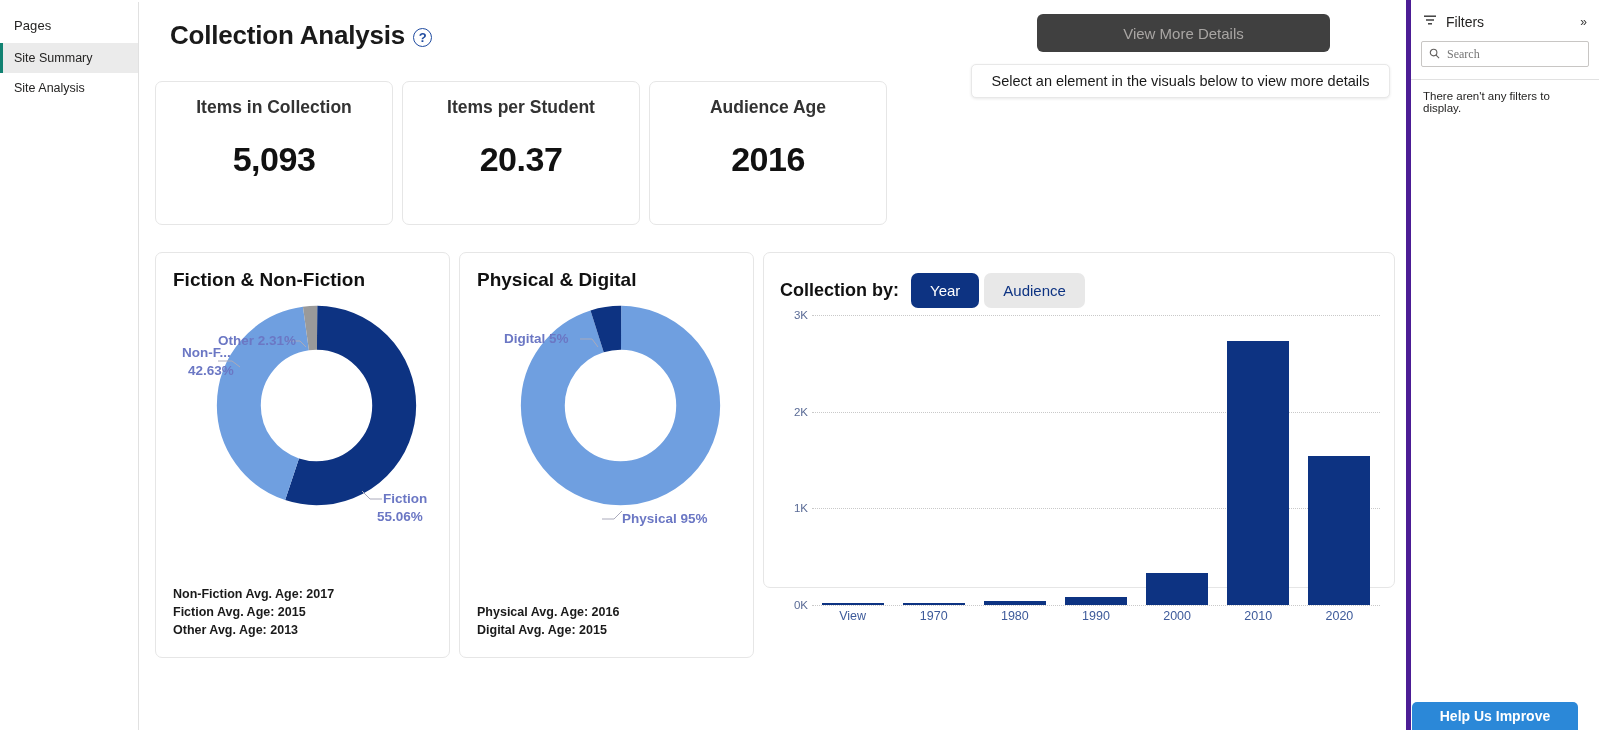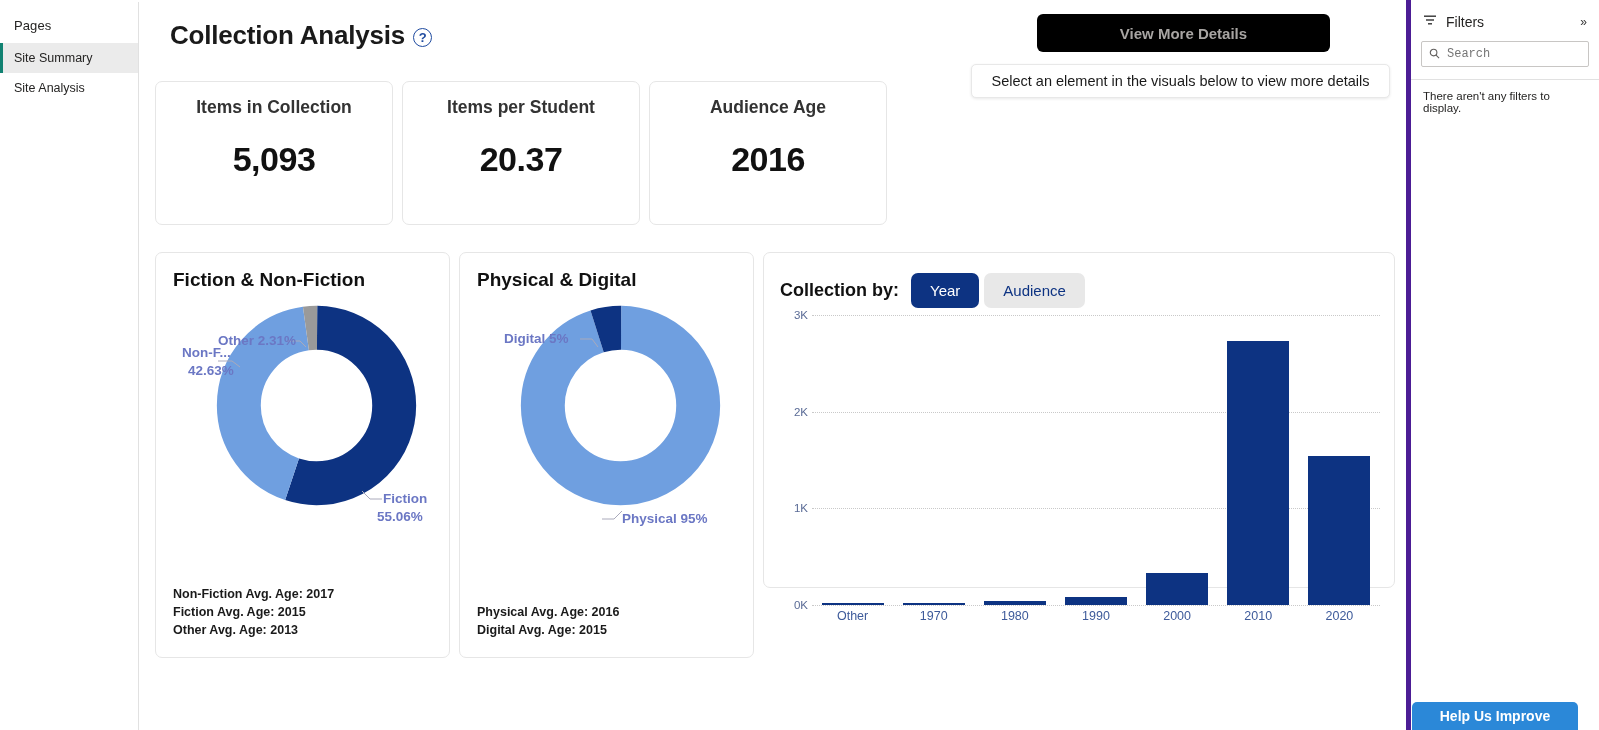--- a/index.html
+++ b/index.html
@@ -55,22 +55,22 @@
     width: 19px; height: 19px; border-radius: 50%;
     border: 1.7px solid #1f4ba0; color: #1f4ba0;
     font-size: 13px; font-weight: bold; font-family: "Liberation Sans", sans-serif;
     line-height: 1; cursor: pointer; margin-top: 3px;
   }
 
   
   .view-more-btn {
     position: absolute; left: 898px; top: 14px;
     width: 293px; height: 38px;
-    background: #000000; border: none; border-radius: 6px;
-    color: #a8a5a3; font-size: 15px; font-weight: bold;
+    background: #404040; border: none; border-radius: 6px;
+    color: #a8a5a3; font-size: 15px; font-weight: normal;
     display: flex; align-items: center; justify-content: center;
     cursor: default;
   }
   .tooltip-box {
     position: absolute; left: 832px; top: 64px;
     width: 419px; height: 34px;
     background: #ffffff; border: 1px solid #e8e8e8; border-radius: 5px;
     box-shadow: 0 1px 3px rgba(0,0,0,.09);
     display: flex; align-items: center; justify-content: center;
     font-size: 14.5px; color: #1a1a1a;
@@ -164,21 +164,21 @@
   .filters-title { font-size: 14px; color: #252423; flex: 1; }
   .chev { color: #333; font-size: 12px; cursor: pointer; padding-right:2px; }
   .search-box {
     margin: 0 10px; height: 26px;
     border: 1px solid #c8c6c4; border-radius: 2px;
     display: flex; align-items: center; gap: 7px; padding: 0 7px;
     background: #ffffff;
   }
   .search-input {
     border: none; outline: none; font-size: 12px; color: #be185d;
-    font-family: Liberation Mono, monospace; width: 100%; background: transparent;
+    font-family: Liberation Serif, serif; width: 100%; background: transparent;
   }
   .filters-divider { margin-top: 12px; border-top: 1px solid #e1e1e1; }
   .no-filters { padding: 10px 12px; font-size: 11.5px; color: #252423; }
 
   
   .help-improve {
     position: absolute; left: 1412px; top: 702px;
     width: 166px; height: 28px;
     background: #2b88d8; color: #ffffff;
     border: none; border-top-left-radius: 5px; border-top-right-radius: 5px;
@@ -320,21 +320,21 @@
                 <div class="bar" style="height: 31.9px; background: rgb(13, 51, 130);"></div>
               </div>
               <div class="bar-slot">
                 <div class="bar" style="height: 263.9px; background: rgb(13, 51, 130);"></div>
               </div>
               <div class="bar-slot">
                 <div class="bar" style="height: 148.867px; background: rgb(13, 51, 130);"></div>
               </div>
             </div>
           <div class="x-labels" id="xlabels">
-              <div class="x-label">Other</div>
+              <div class="x-label">View</div>
               <div class="x-label">1970</div>
               <div class="x-label">1980</div>
               <div class="x-label">1990</div>
               <div class="x-label">2000</div>
               <div class="x-label">2010</div>
               <div class="x-label">2020</div>
             </div>
         </div>
       </div>
     </div>

